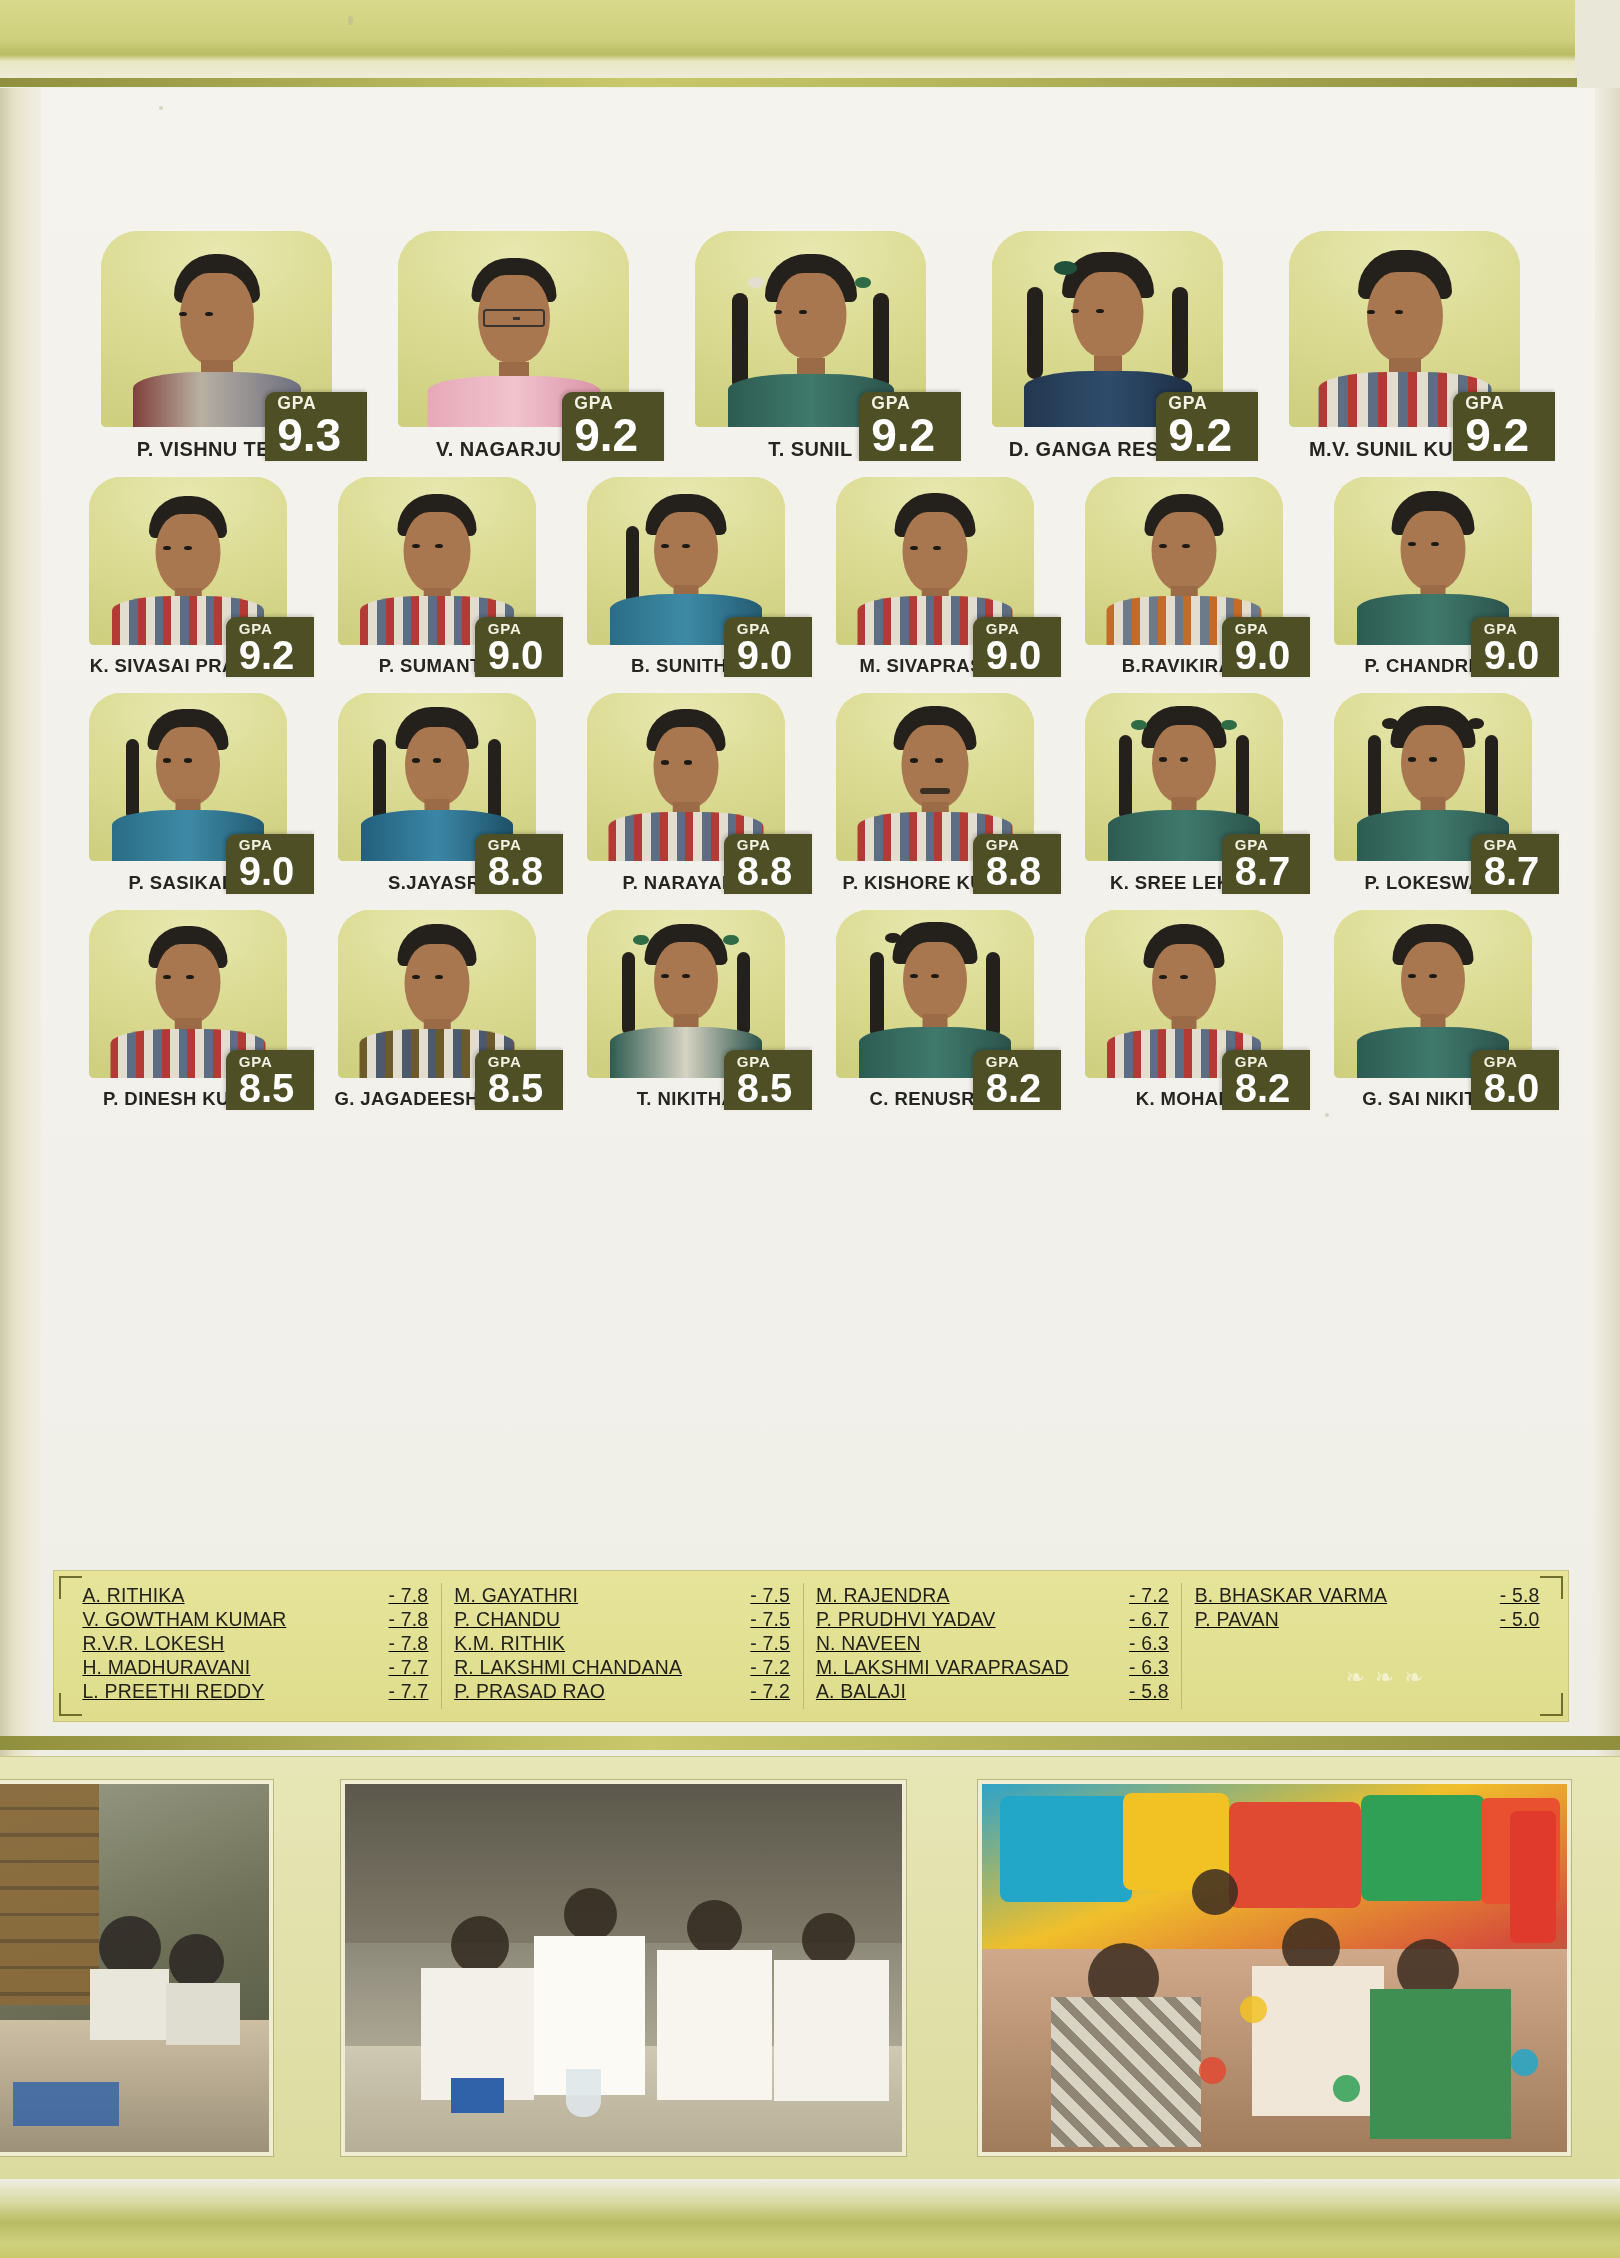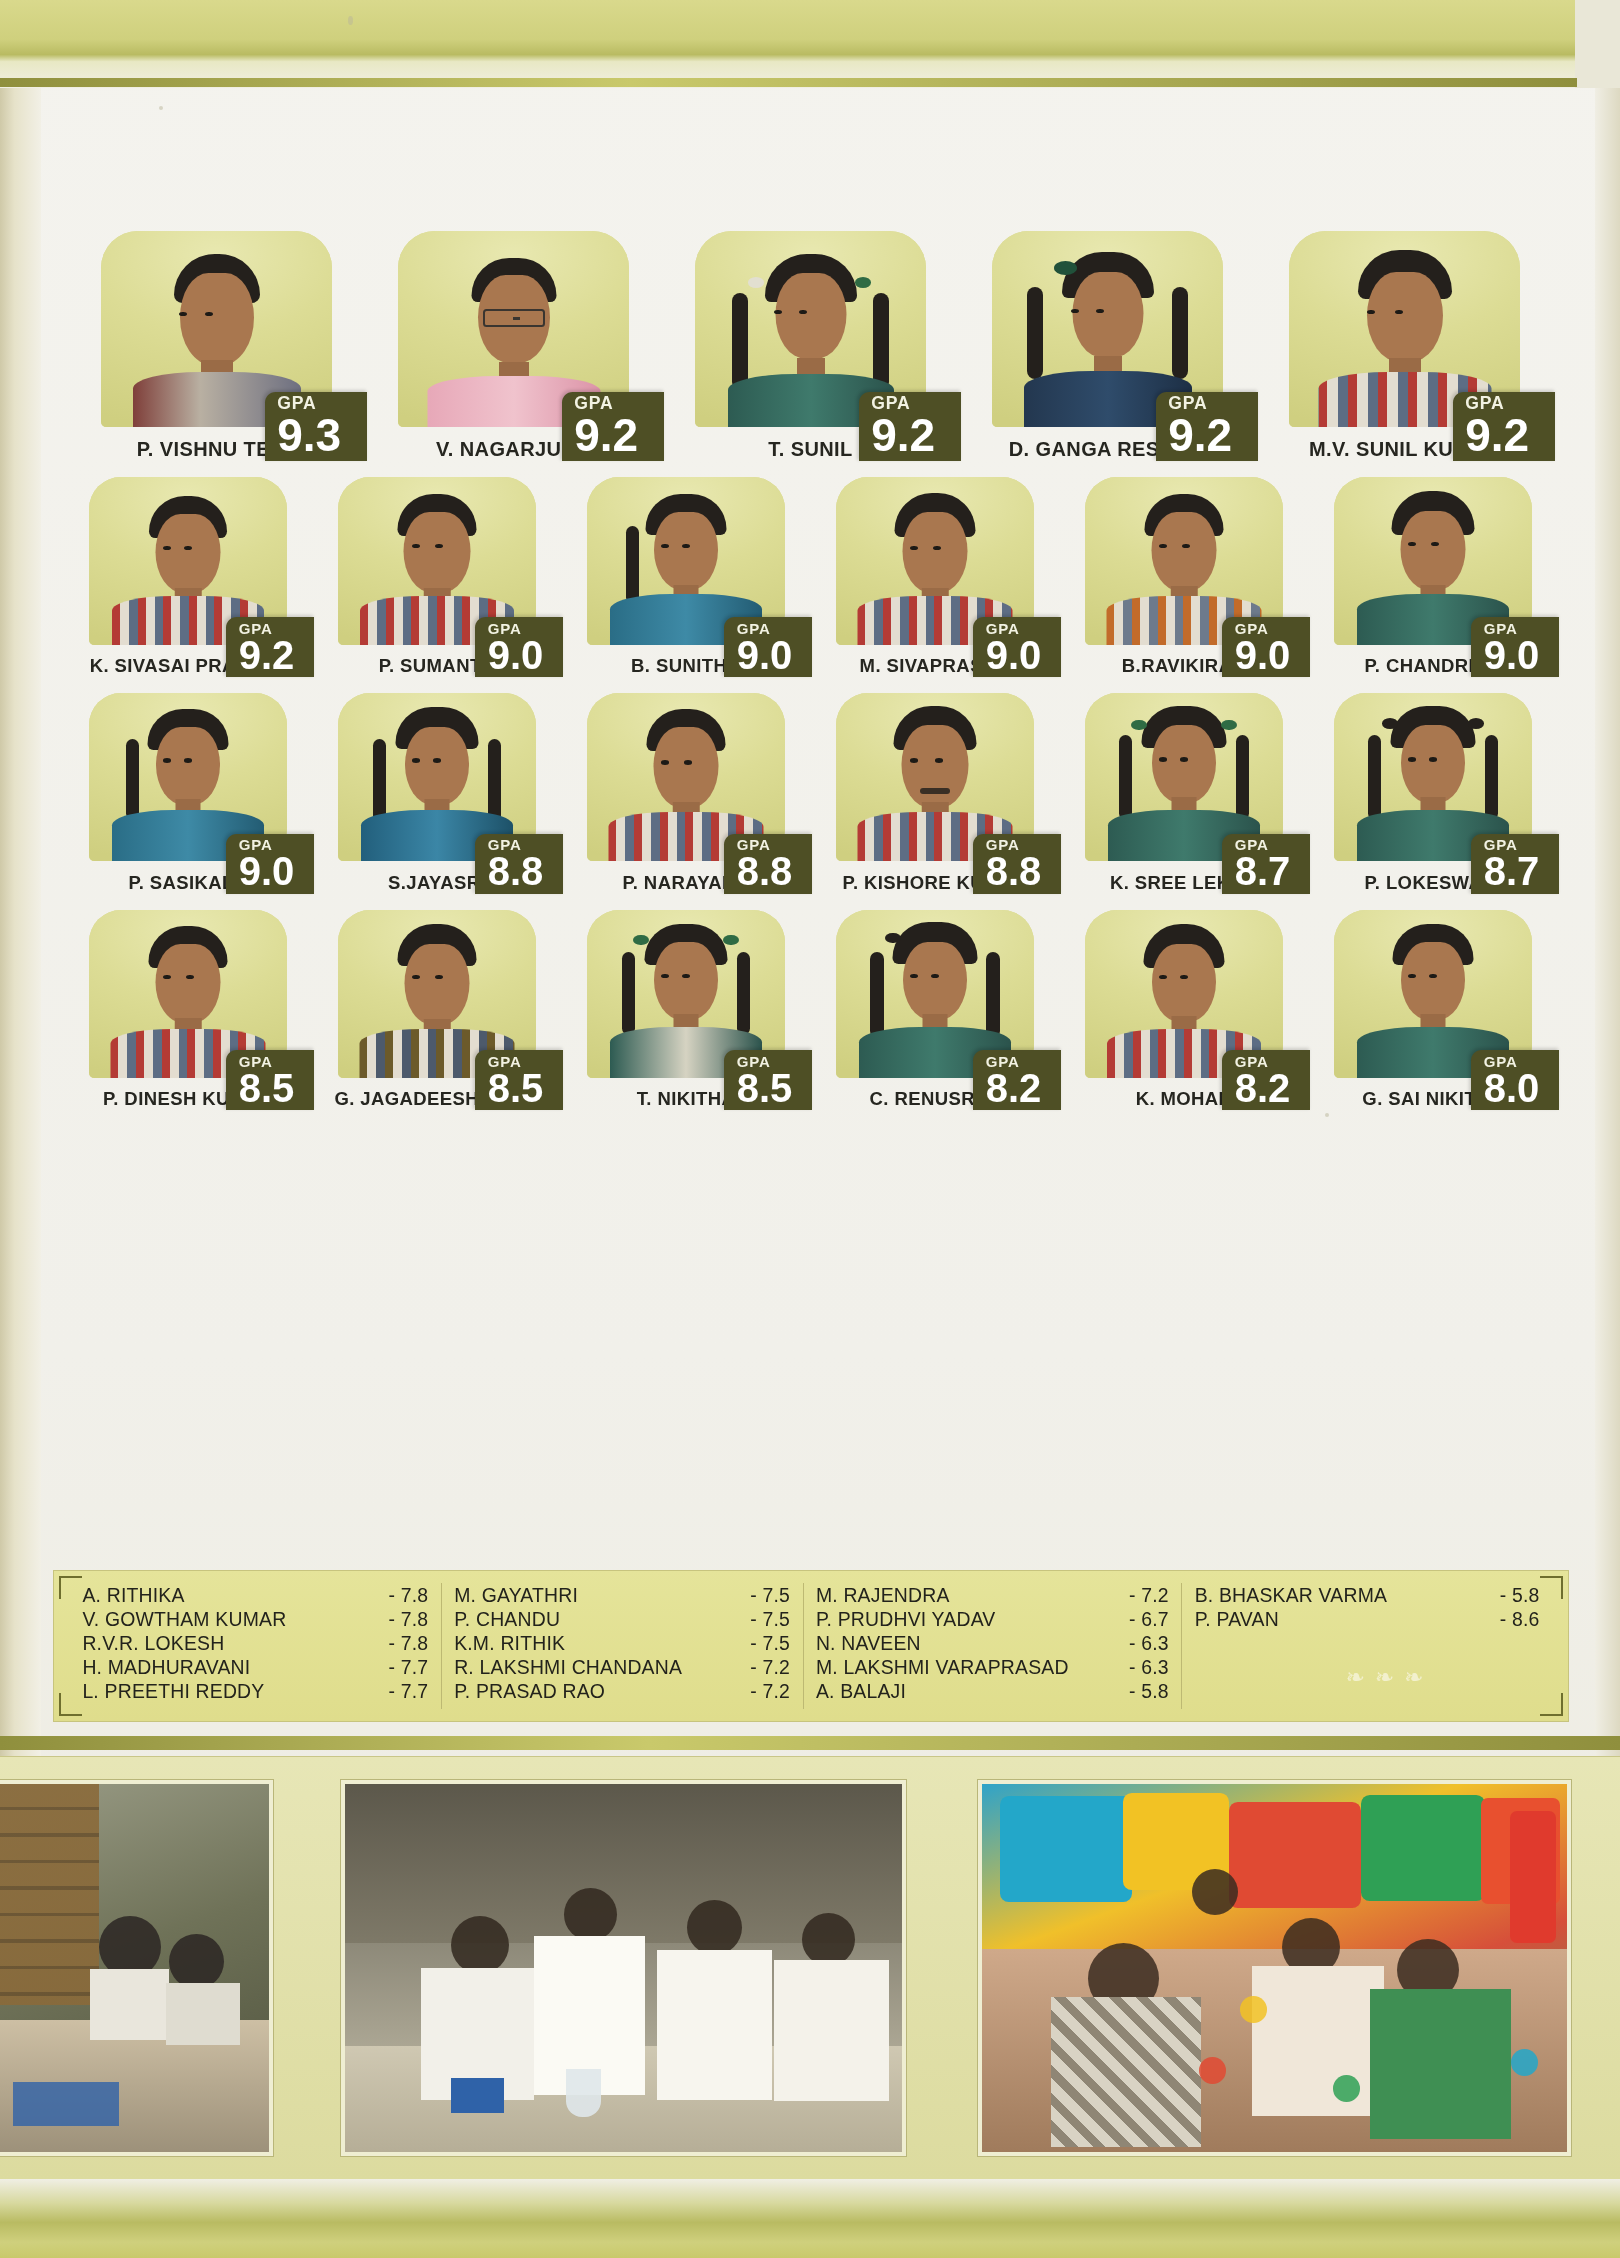--- a/index.html
+++ b/index.html
@@ -196,21 +196,21 @@
     border:0.9px solid #c7c47e;
   }
   .corner {
     position:absolute; width:23px; height:23px; border:2.6px solid #6e6e2e;
   }
   .corner.tl { left:5.3px; top:5.3px; border-right:none; border-bottom:none; }
   .corner.tr { right:5.3px; top:5.3px; border-left:none; border-bottom:none; }
   .corner.bl { left:5.3px; bottom:5.3px; border-right:none; border-top:none; }
   .corner.br { right:5.3px; bottom:5.3px; border-left:none; border-top:none; }
 
-  .listcols { position:absolute; inset:12.4px 16px; display:flex; }
+  .listcols { position:absolute; inset:12.4px 16px; display:flex;text-decoration:underline; }
   .lcol { position:relative; padding:0 12.4px; }
   .lcol + .lcol { border-left:0.9px solid #bdb973; }
   .lcol.c1 { width:371px; }
   .lcol.c2 { width:362px; }
   .lcol.c3 { width:379px;text-align:right; }
   .lcol.c4 { width:371px; }
   .lrow {
     display:flex; justify-content:space-between;
     font-size:19.4px; line-height:24px; color:#23231c; letter-spacing:0.2px;
   }
@@ -777,21 +777,21 @@
         </div>
       </div>
 
       <div class="lcol c4">
         <div class="lrow">
           <span class="nm">B. BHASKAR VARMA</span>
           <span class="sc">- 5.8</span>
         </div>
         <div class="lrow">
           <span class="nm">P. PAVAN</span>
-          <span class="sc">- 8.6</span>
+          <span class="sc">- 5.0</span>
         </div>
         <div class="flourish">❧ ❧ ❧</div>
       </div>
     </div>
   </div>
 
   <div class="strip-band"></div>
   <div class="strip">
 
     <div class="shot s1">

